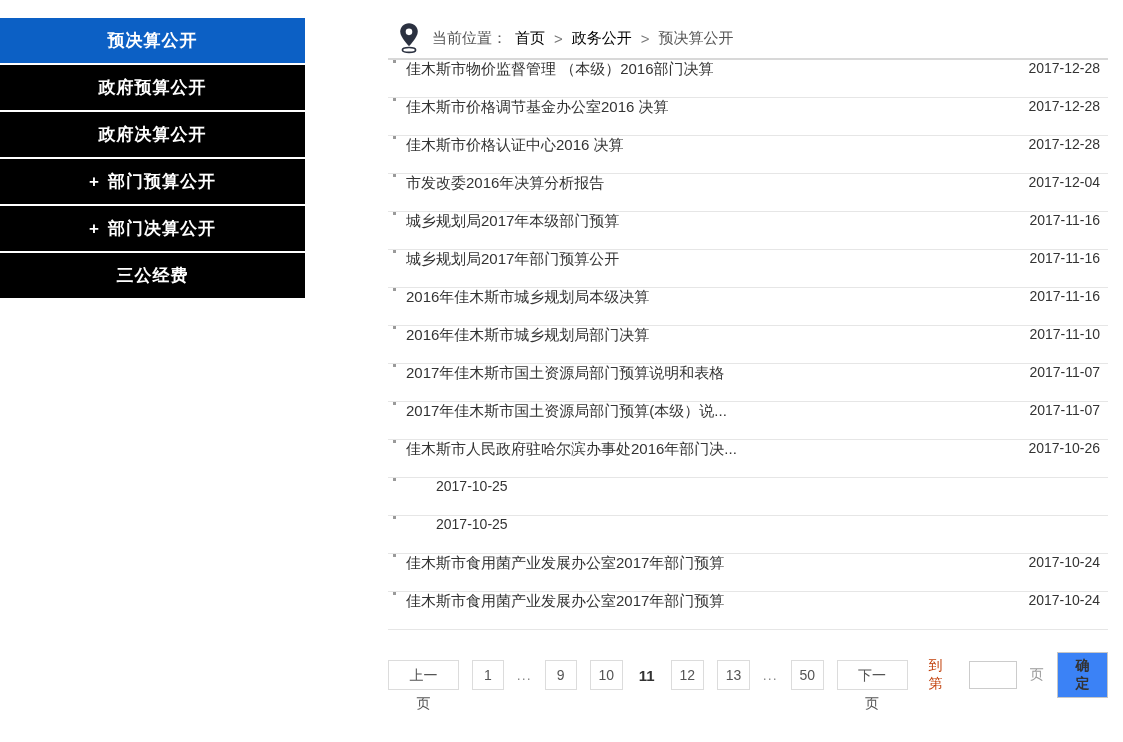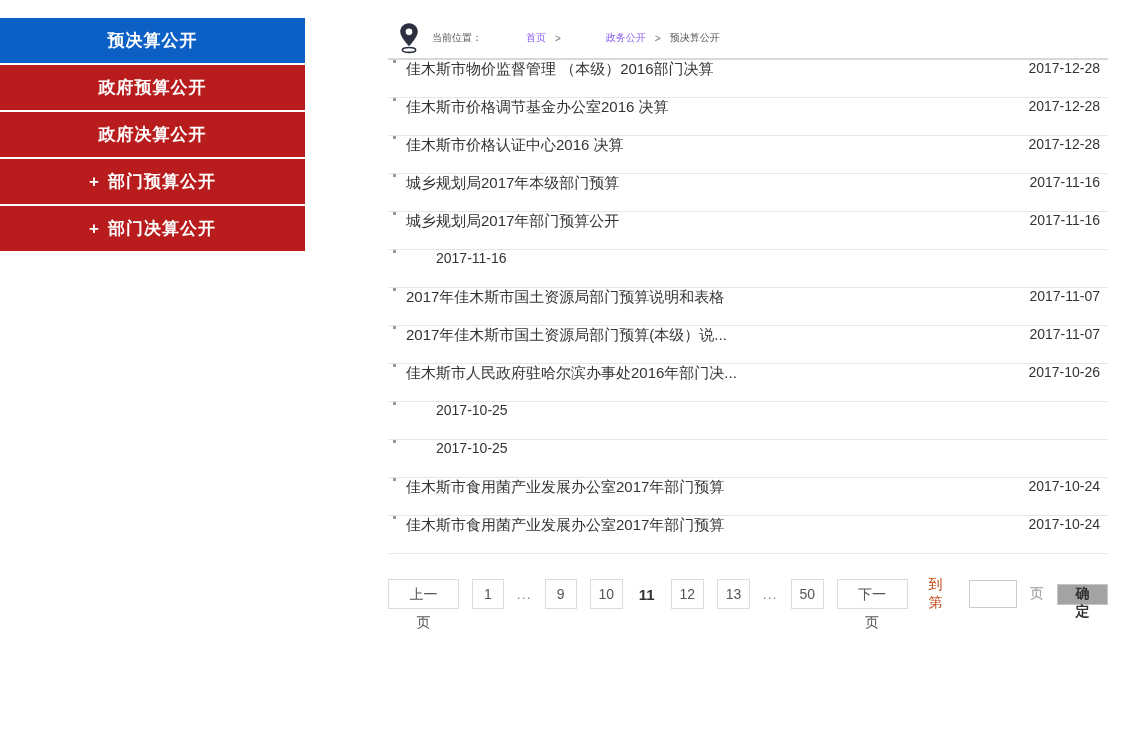--- a/index.html
+++ b/index.html
@@ -11,39 +11,39 @@
     font-family: "Liberation Sans", sans-serif;
     overflow: hidden;
   }
 
   
   .sidebar {
     position: absolute; left: 0; top: 18px; width: 305px;
     display: flex; flex-direction: column; gap: 2px;
   }
   .side-item {
-    height: 45px; background: #b91c1c; color: #fff;
+    height: 45px; background: #000000; color: #fff;
     display: flex; align-items: center; justify-content: center;
     font-size: 17px; font-weight: bold; letter-spacing: 1px;
     cursor: pointer; user-select: none;
   }
   .side-item.active { background: #0c60c5; }
   .plus { font-weight: bold; margin-right: 9px; letter-spacing: 0; }
 
   
   .main { position: absolute; left: 388px; top: 18px; width: 720px; }
 
   .breadcrumb-row {
     display: flex; align-items: center;
     height: 42px; border-bottom: 2px solid #d8d8d8;
-    font-size: 10px; color: #555;
+    font-size: 15px; color: #555;
   }
   .pin { margin: 0 12px 0 10px; display: flex; align-items: center; }
   .crumb-prefix { margin-right: 8px; }
-  .crumb-link { color: #8b5cf6; text-decoration: none; cursor: pointer; margin-left: 36px; }
+  .crumb-link { color: #000000; text-decoration: none; cursor: pointer; }
   .sep { margin: 0 9px; color: #777; }
   .crumb-current { color: #555; }
 
   
   .news-list { list-style: none; margin: 0; padding: 0; }
   .row {
     display: flex; height: 38px;
     border-bottom: 1px solid #e6e6e6; padding: 0 8px 0 5px;
   }
   .bullet { width: 3px; height: 3px; background: #9a9a9a; margin-right: 10px; flex: none; }
@@ -66,22 +66,22 @@
   .pg-prev, .pg-next { padding: 0 14px; }
   .pg-ellipsis { color: #888; letter-spacing: 1px; }
   .pg-current { font-weight: bold; color: #333; font-size: 15px; padding: 0 3px; }
   .pg-goto-label { color: #c2410c; margin-left: 8px; }
   .pg-goto-unit { color: #999; }
   .pg-input {
     width: 48px; height: 28px; border: 1px solid #ccc; background: #fff;
     font-family: inherit; font-size: 14px; padding: 0 4px;
   }
   .pg-confirm {
-    border: 1px solid #c6c6c6; background: #a3a3a3; color: #333;
-    height: 21px; padding: 0 11px; font-size: 14px; font-weight: bold;
+    border: 1px solid #c6c6c6; background: #3b82f6; color: #333;
+    height: 46px; padding: 0 11px; font-size: 14px; font-weight: bold;
     font-family: inherit; cursor: pointer;
   }
 </style>
 </head>
 <body>
 
 <div class="page">
 
   <nav class="sidebar">
     <div class="side-item active">
@@ -93,20 +93,23 @@
     <div class="side-item">
       <span>政府决算公开</span>
     </div>
     <div class="side-item">
       <span class="plus">+</span>
       <span>部门预算公开</span>
     </div>
     <div class="side-item">
       <span class="plus">+</span>
       <span>部门决算公开</span>
+    </div>
+    <div class="side-item">
+      <span>三公经费</span>
     </div>
   </nav>
 
   <main class="main">
 
     <div class="breadcrumb-row">
       <span class="pin">
         <svg width="22" height="32" viewBox="0 0 24 34" aria-hidden="true">
           <path d="M12 1C6.4 1 2.4 5.1 2.4 10.3 2.4 16.2 12 26 12 26s9.6-9.8 9.6-15.7C21.6 5.1 17.6 1 12 1z" fill="#2b3140"></path>
           <circle cx="12" cy="10.3" r="3.6" fill="#ffffff"></circle>
@@ -132,31 +135,42 @@
         <a class="title">佳木斯市价格调节基金办公室2016 决算</a>
         <span class="date">2017-12-28</span>
       </li>
       <li class="row">
         <span class="bullet"></span>
         <a class="title">佳木斯市价格认证中心2016 决算</a>
         <span class="date">2017-12-28</span>
       </li>
       <li class="row">
         <span class="bullet"></span>
+        <a class="title">市发改委2016年决算分析报告</a>
+        <span class="date">2017-12-04</span>
+      </li>
+      <li class="row">
+        <span class="bullet"></span>
         <a class="title">城乡规划局2017年本级部门预算</a>
         <span class="date">2017-11-16</span>
       </li>
       <li class="row">
         <span class="bullet"></span>
         <a class="title">城乡规划局2017年部门预算公开</a>
         <span class="date">2017-11-16</span>
       </li>
       <li class="row">
         <span class="bullet"></span>
+        <a class="title">2016年佳木斯市城乡规划局本级决算</a>
         <span class="date">2017-11-16</span>
+      </li>
+      <li class="row">
+        <span class="bullet"></span>
+        <a class="title">2016年佳木斯市城乡规划局部门决算</a>
+        <span class="date">2017-11-10</span>
       </li>
       <li class="row">
         <span class="bullet"></span>
         <a class="title">2017年佳木斯市国土资源局部门预算说明和表格</a>
         <span class="date">2017-11-07</span>
       </li>
       <li class="row">
         <span class="bullet"></span>
         <a class="title">2017年佳木斯市国土资源局部门预算(本级）说...</a>
         <span class="date">2017-11-07</span>

